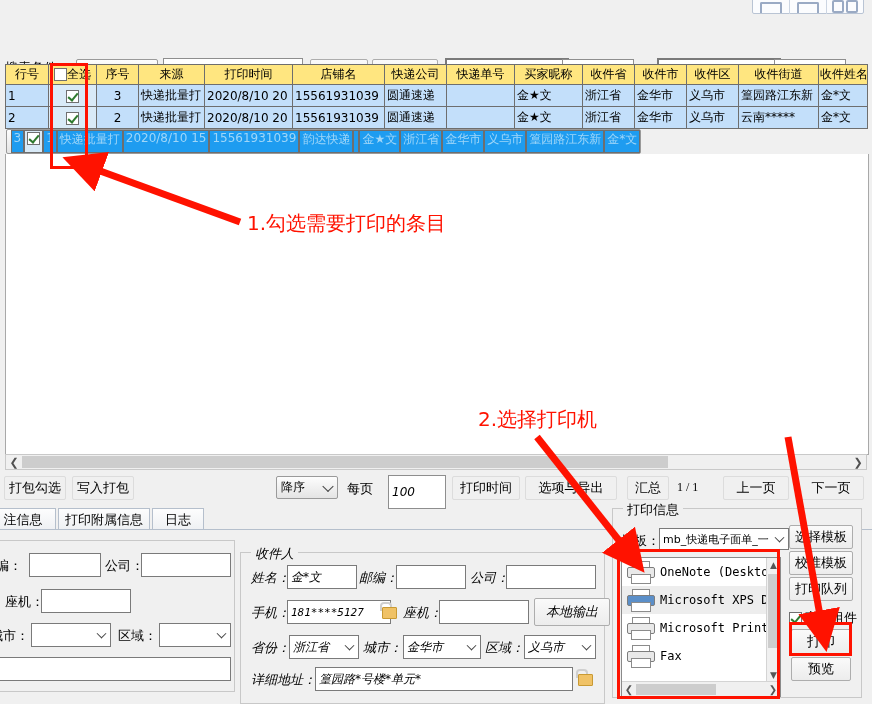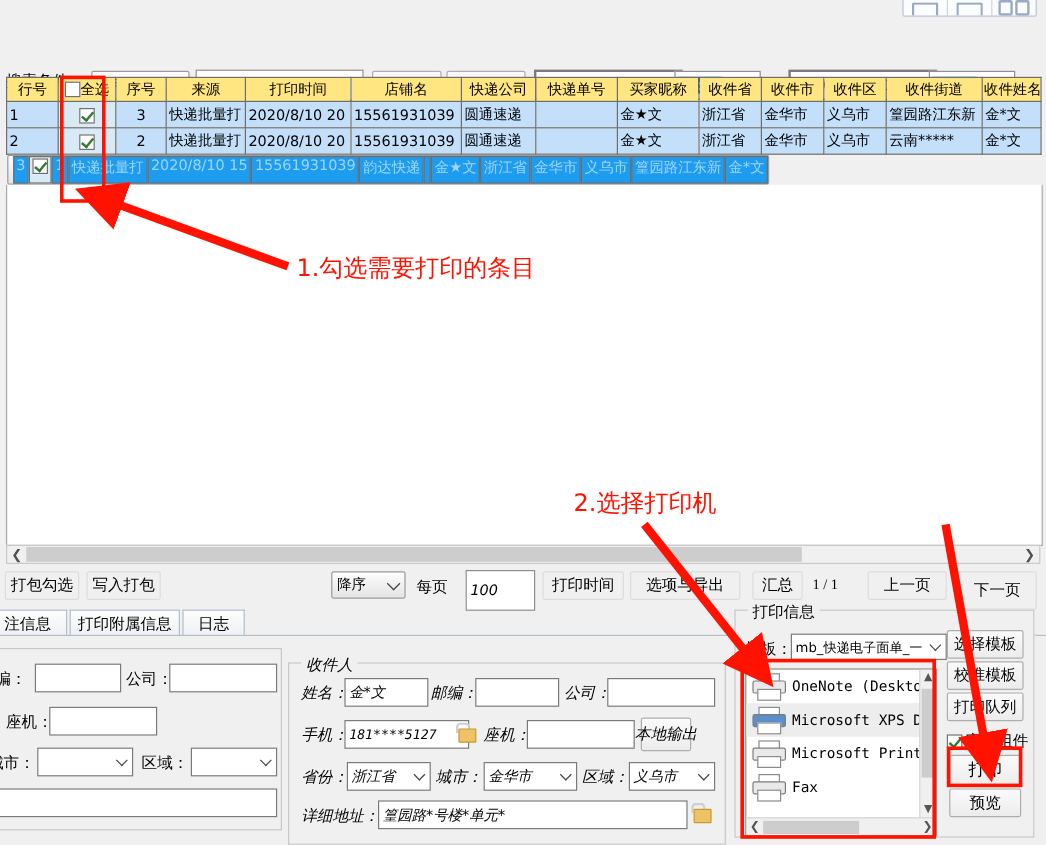--- a/index.html
+++ b/index.html
@@ -317,21 +317,21 @@
     <div class="btn flat" style="left:525px;top:3px;width:92px;height:24px;">
       <span>选项与导出</span>
       </div>
     <div class="btn flat" style="left:627px;top:3px;width:42px;height:24px;">
       <span>汇总</span>
       </div>
     <div class="fl" style="left:677px;top:7px;font-family:Liberation Serif, serif;font-size:12px;">1 / 1</div>
     <div class="btn flat" style="left:723px;top:3px;width:66px;height:24px;">
       <span>上一页</span>
       </div>
-    <div class="btn flat" style="left:798px;top:3px;width:66px;height:32px;">
+    <div class="btn flat" style="left:798px;top:3px;width:66px;height:24px;">
       <span>下一页</span>
       </div>
   </div>
 
   <div class="tabs">
     <div class="tab" style="left:-10px;width:66px;">
       <span>注信息</span>
       </div>
     <div class="tab" style="left:58px;width:92px;">
       <span>打印附属信息</span>
@@ -394,21 +394,21 @@
       <span style="font-family:'DejaVu Sans Mono',monospace;font-size:11px;">181****5127</span>
       </div>
     <div class="lock" style="left:139px;top:49px;">
         <div class="sh"></div>
         <div class="body"></div>
       </div>
     <div class="fl" style="left:162px;top:51px;">座机：</div>
     <div class="fi" style="left:198px;top:47px;width:90px;height:24px;">
       <span></span>
       </div>
-    <div class="btn" style="left:293px;top:45px;width:42px;height:28px;">
+    <div class="btn" style="left:293px;top:45px;width:76px;height:28px;">
       <span>本地输出</span>
       </div>
 
     <div class="fl" style="left:10px;top:86px;">省份：</div>
     <div class="fs" style="left:48px;top:82px;width:70px;height:24px;">
       <span>浙江省</span>
       <span class="chev"></span>
       </div>
     <div class="fl" style="left:122px;top:86px;">城市：</div>
     <div class="fs" style="left:162px;top:82px;width:78px;height:24px;">

